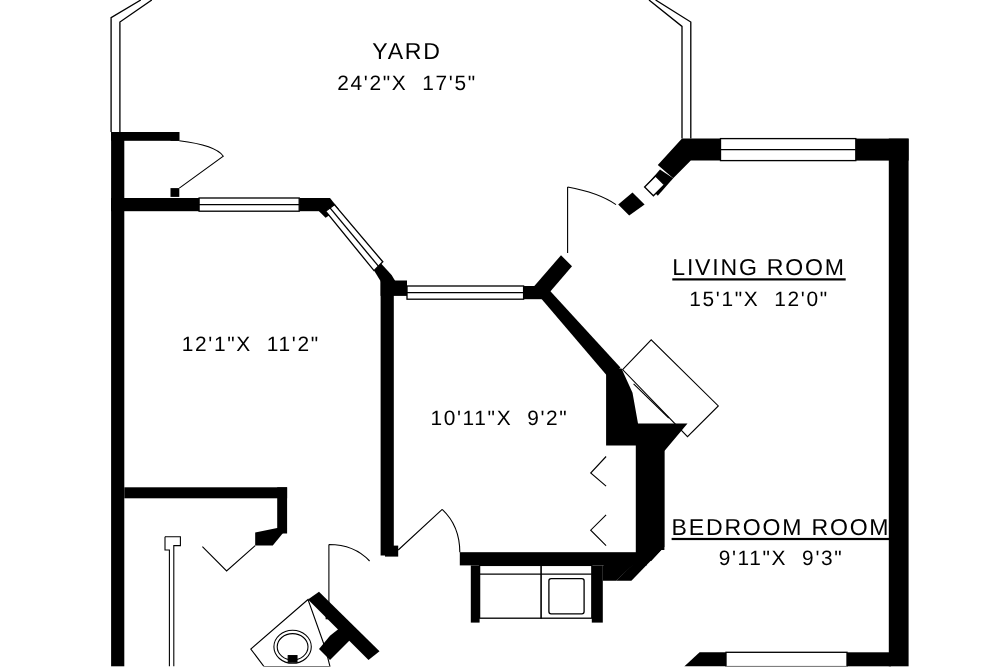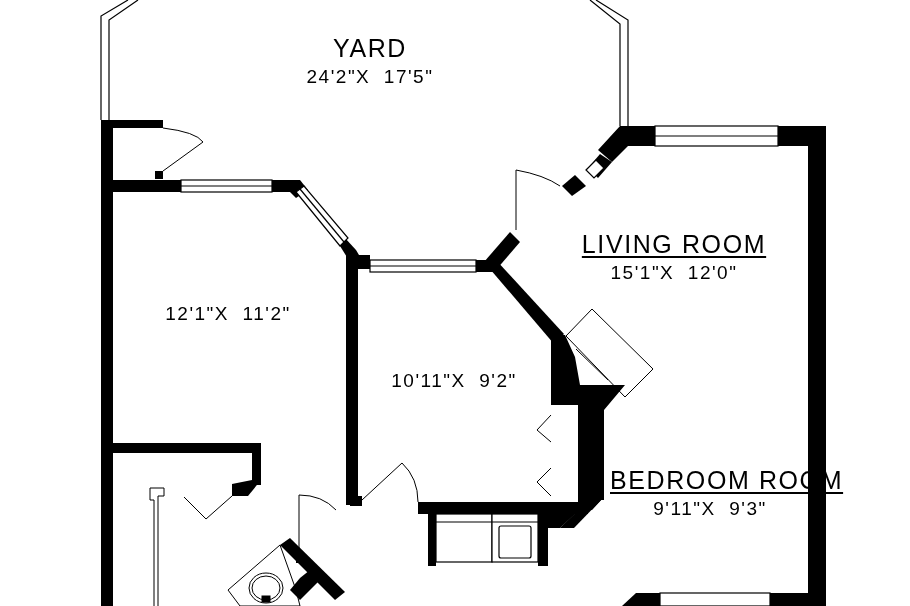--- a/index.html
+++ b/index.html
@@ -1,19 +1,19 @@
 <!DOCTYPE html>
 <html><head>
 <meta charset="utf-8">
 <style>
   html, body { margin: 0; padding: 0; background: #ffffff; }
   body { width: 910px; height: 606px; overflow: hidden; position: relative; }
   #plan { position: absolute; left: 0; top: 0; width: 910px; height: 606px; }
   .label { position: absolute; text-align: center; font-family: "Liberation Sans", "DejaVu Sans", sans-serif; color: #000; }
-  .room-name { display: block; font-size: 25px; letter-spacing: 1.6px; line-height: 28px; white-space: nowrap; }
+  .room-name { display: block; font-size: 21px; letter-spacing: 1.6px; line-height: 28px; white-space: nowrap; }
   .room-name.ul { text-decoration: underline; text-decoration-thickness: 1.5px; text-underline-offset: 3px; }
   .room-dim { display: block; font-size: 19px; letter-spacing: 1.5px; line-height: 30px; white-space: pre; }
 </style>
 </head>
 <body>
 
 <svg id="plan" viewBox="0 0 910 606" xmlns="http://www.w3.org/2000/svg">
 
   <g fill="none" stroke="#000" stroke-width="1.2">
     <polyline points="101,120 101,16 128,0"></polyline>
@@ -131,21 +131,21 @@
 </div>
 
 <div class="label" style="left:108px; top:299px; width:240px;">
   <span class="room-dim">12'1"X  11'2"</span>
 </div>
 
 <div class="label" style="left:368px; top:366px; width:172px;">
   <span class="room-dim">10'11"X  9'2"</span>
 </div>
 
-<div class="label" style="left:574px; top:230px; width:200px;">
+<div class="label" style="left:590px; top:230px; width:200px;">
   <span class="room-name ul">LIVING  ROOM</span>
   <span class="room-dim">15'1"X  12'0"</span>
 </div>
 
 <div class="label" style="left:610px; top:466px; width:200px;">
   <span class="room-name ul">BEDROOM  ROOM</span>
   <span class="room-dim">9'11"X  9'3"</span>
 </div>
 
 </body></html>

